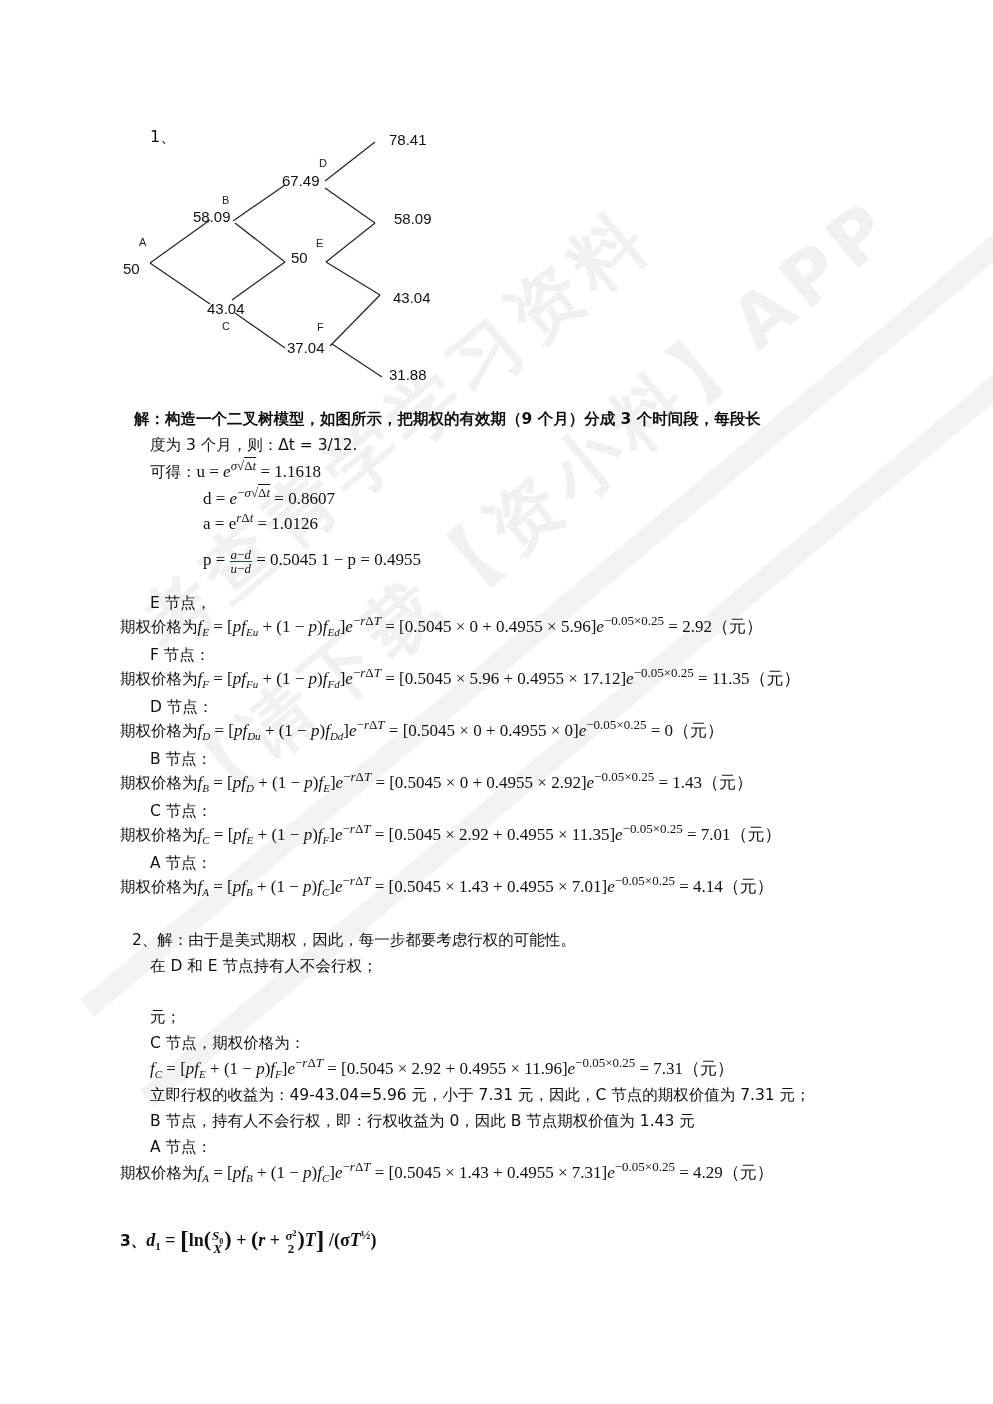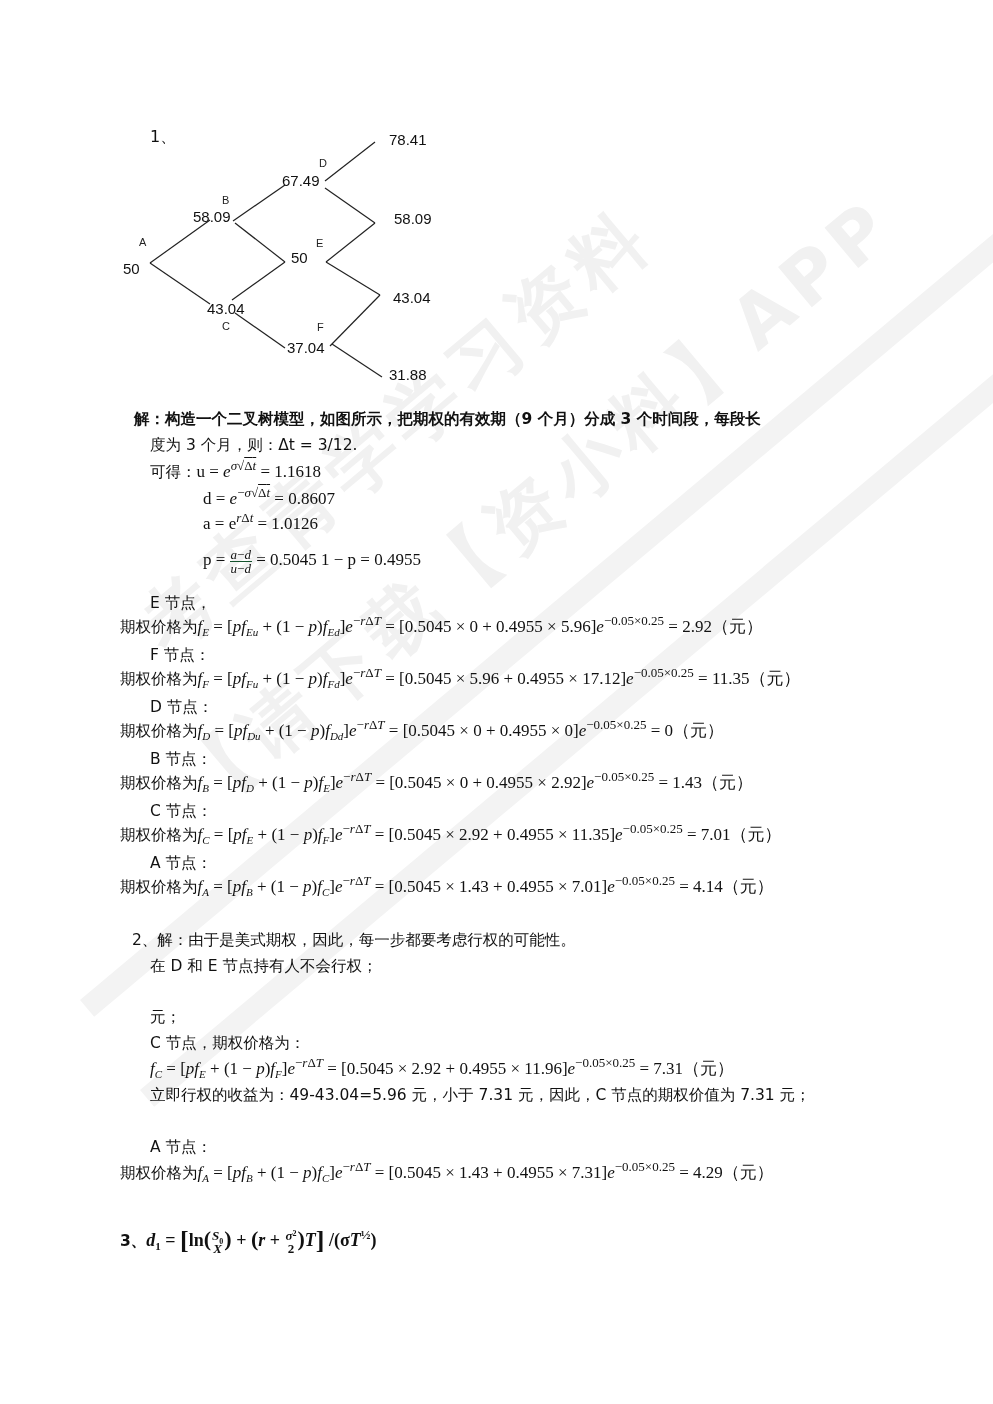--- a/index.html
+++ b/index.html
@@ -116,20 +116,21 @@
   </div>
 
   <div class="line" style="left:120px;top:929px;margin-left:12px;">2、解：由于是美式期权，因此，每一步都要考虑行权的可能性。</div>
   <div class="line" style="left:150px;top:955px;">在 D 和 E 节点持有人不会行权；</div>
   <div class="line" style="left:150px;top:1006px;">元；</div>
   <div class="line" style="left:150px;top:1032px;">C 节点，期权价格为：</div>
   <div class="line math" style="left:150px;top:1058px;">
     <i>f</i><sub><i>C</i></sub> = [<i>pf</i><sub><i>E</i></sub> + (1 − <i>p</i>)<i>f</i><sub><i>F</i></sub>]<i>e</i><sup>−<i>r</i>Δ<i>T</i></sup> = [0.5045 × 2.92 + 0.4955 × 11.96]<i>e</i><sup>−0.05×0.25</sup><span> = 7.31（元）</span>
   </div>
   <div class="line" style="left:150px;top:1084px;">立即行权的收益为：49-43.04=5.96 元，小于 7.31 元，因此，C 节点的期权价值为 7.31 元；</div>
+  <div class="line" style="left:150px;top:1110px;">B 节点，持有人不会行权，即：行权收益为 0，因此 B 节点期权价值为 1.43 元</div>
   <div class="line" style="left:150px;top:1136px;">A 节点：</div>
   <div class="line" style="left:120px;top:1162px;">
     <span>期权价格为</span><span class="math"><i>f</i><sub><i>A</i></sub> = [<i>pf</i><sub><i>B</i></sub> + (1 − <i>p</i>)<i>f</i><sub><i>C</i></sub>]<i>e</i><sup>−<i>r</i>Δ<i>T</i></sup> = [0.5045 × 1.43 + 0.4955 × 7.31]<i>e</i><sup>−0.05×0.25</sup><span> = 4.29（元）</span></span>
   </div>
 
   <div class="line" style="left:120px;top:1228px;font-weight:bold;">
     <span>3、</span><span class="math" style="font-size:18px;"><i>d</i><sub>1</sub> = <span style="font-size:26px;vertical-align:-3px;">[</span>ln<span style="font-size:22px;">(</span><span class="frac"><span class="num" style="border:none;"><i>S</i><sub style="font-size:8px;">0</sub></span><span class="den"><i>X</i></span></span><span style="font-size:22px;">)</span> + <span style="font-size:22px;">(</span><i>r</i> + <span class="frac"><span class="num" style="border:none;"><i>σ</i><sup style="font-size:8px;vertical-align:4px;">2</sup></span><span class="den">2</span></span><span style="font-size:22px;">)</span><i>T</i><span style="font-size:26px;vertical-align:-3px;">]</span> /(σ<i>T</i><sup>½</sup>)</span>
   </div>
 
 </div>

